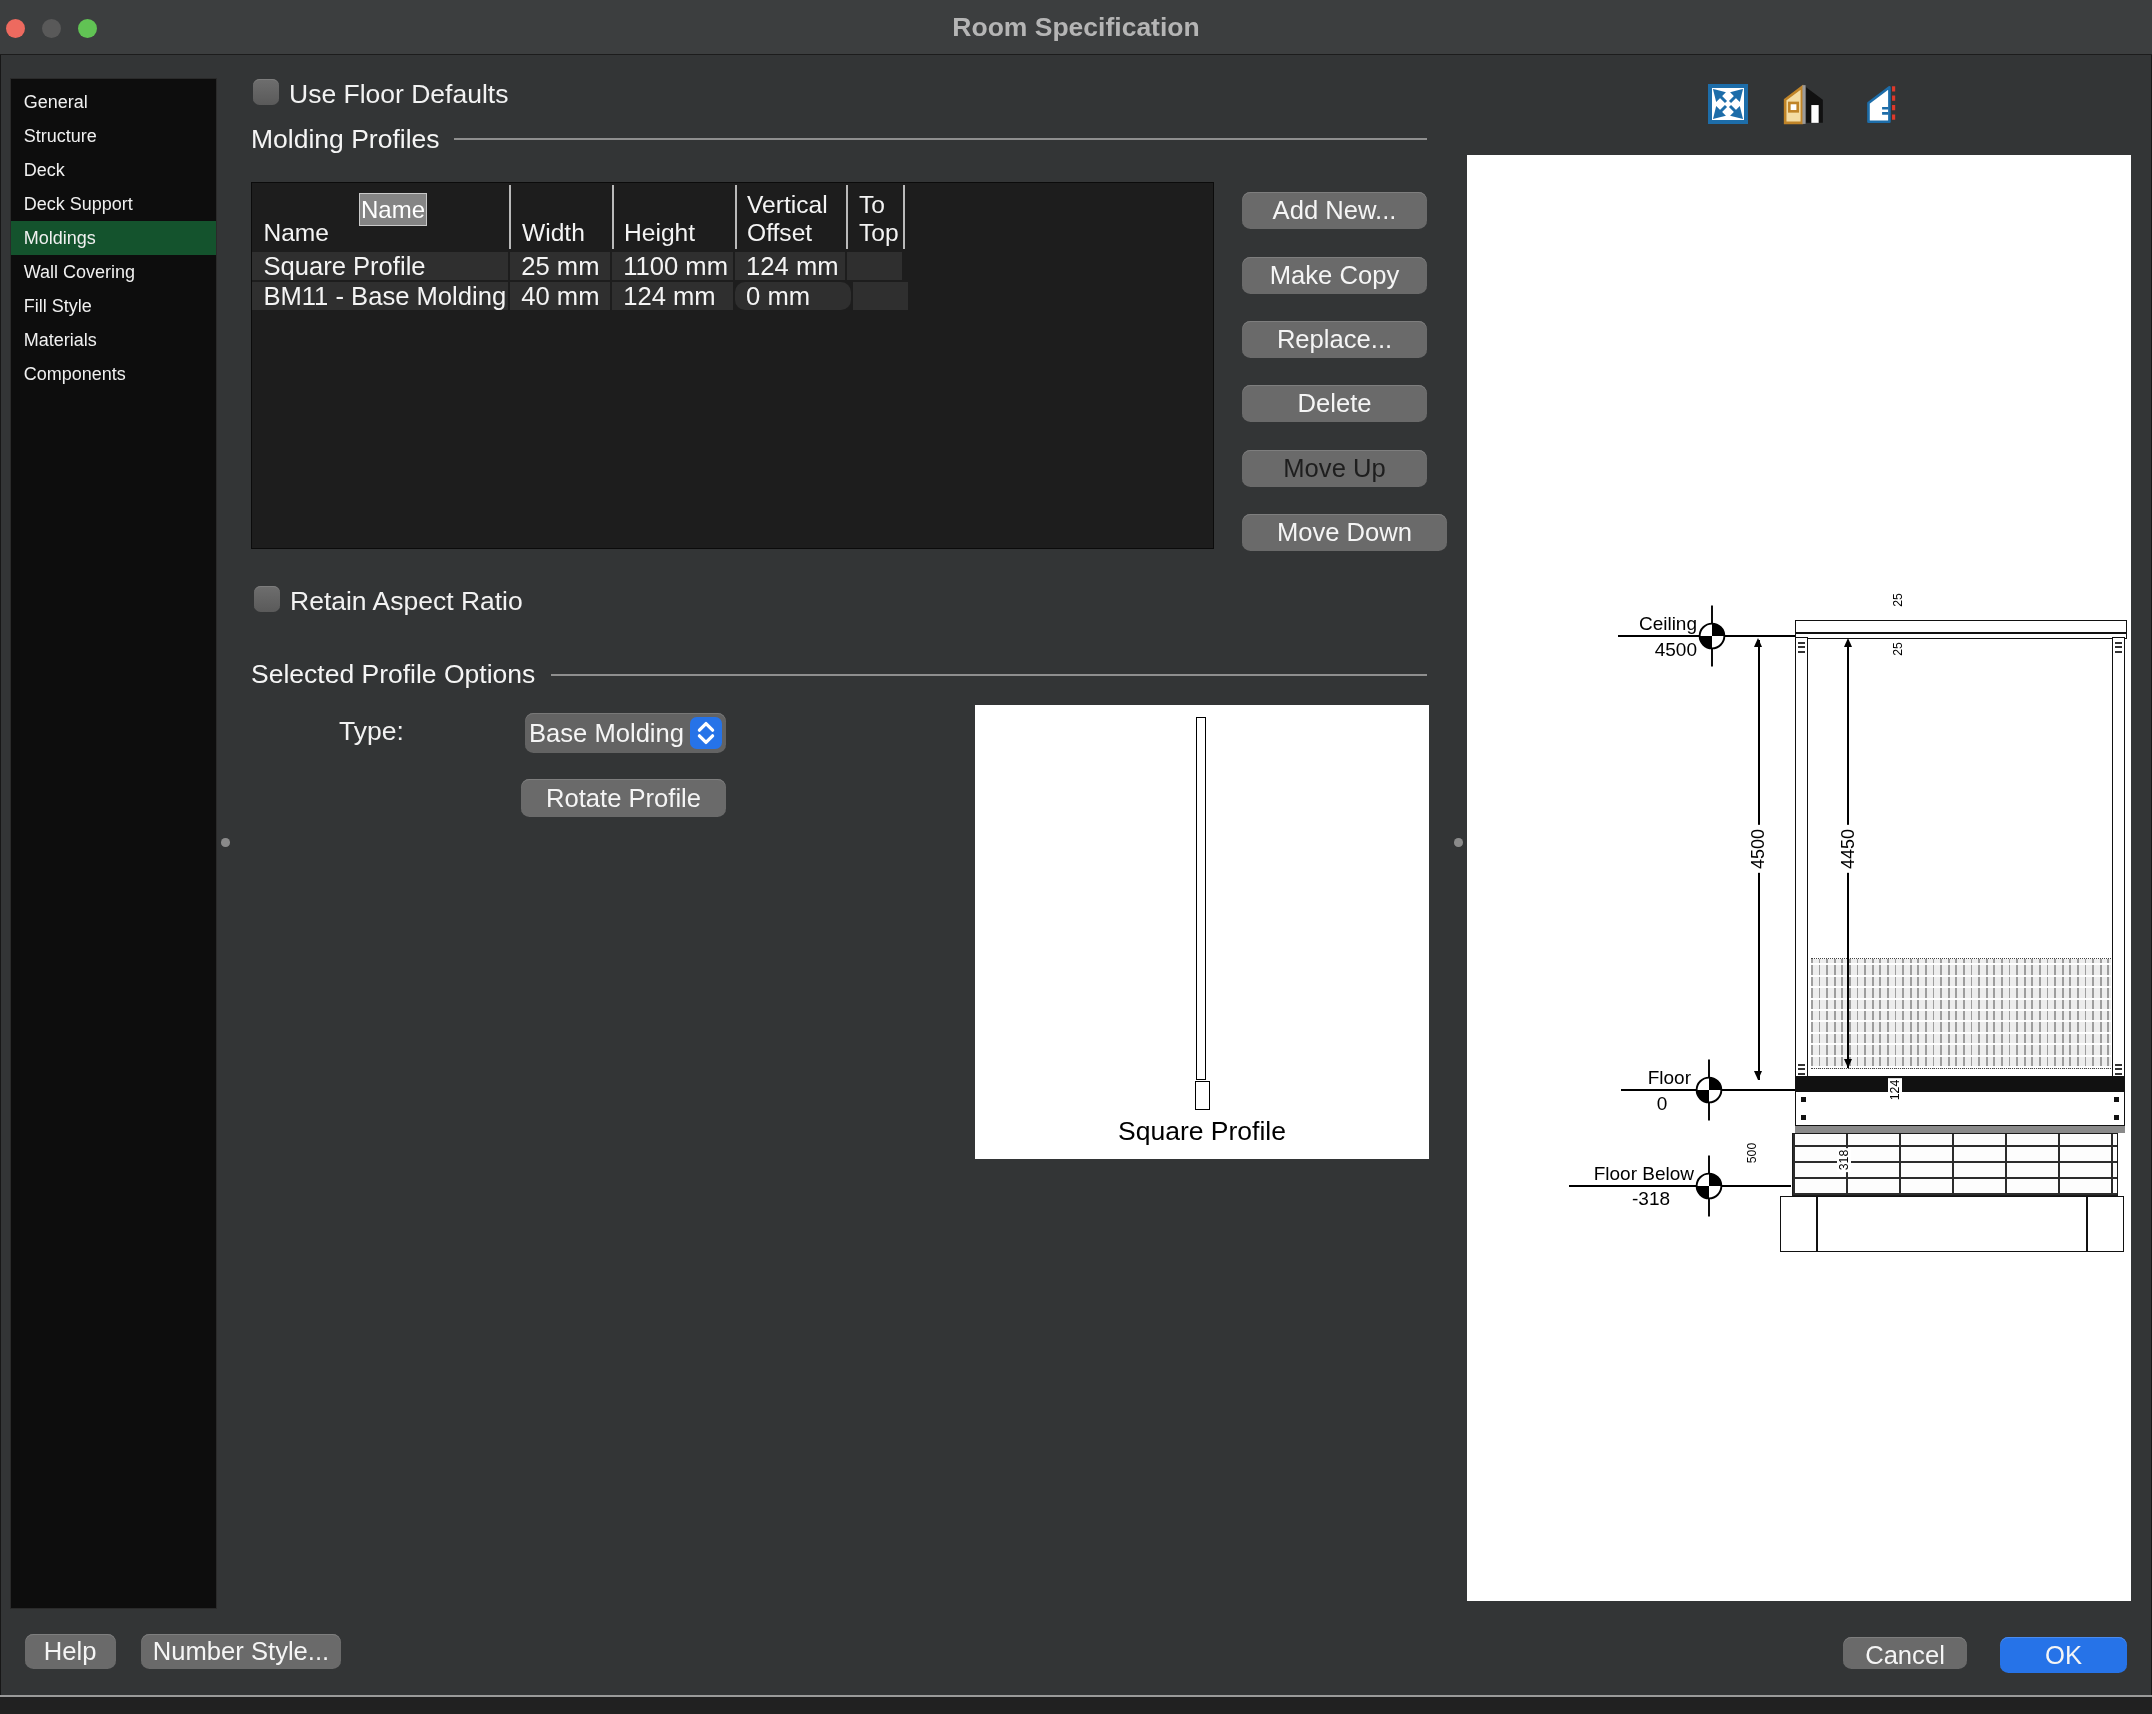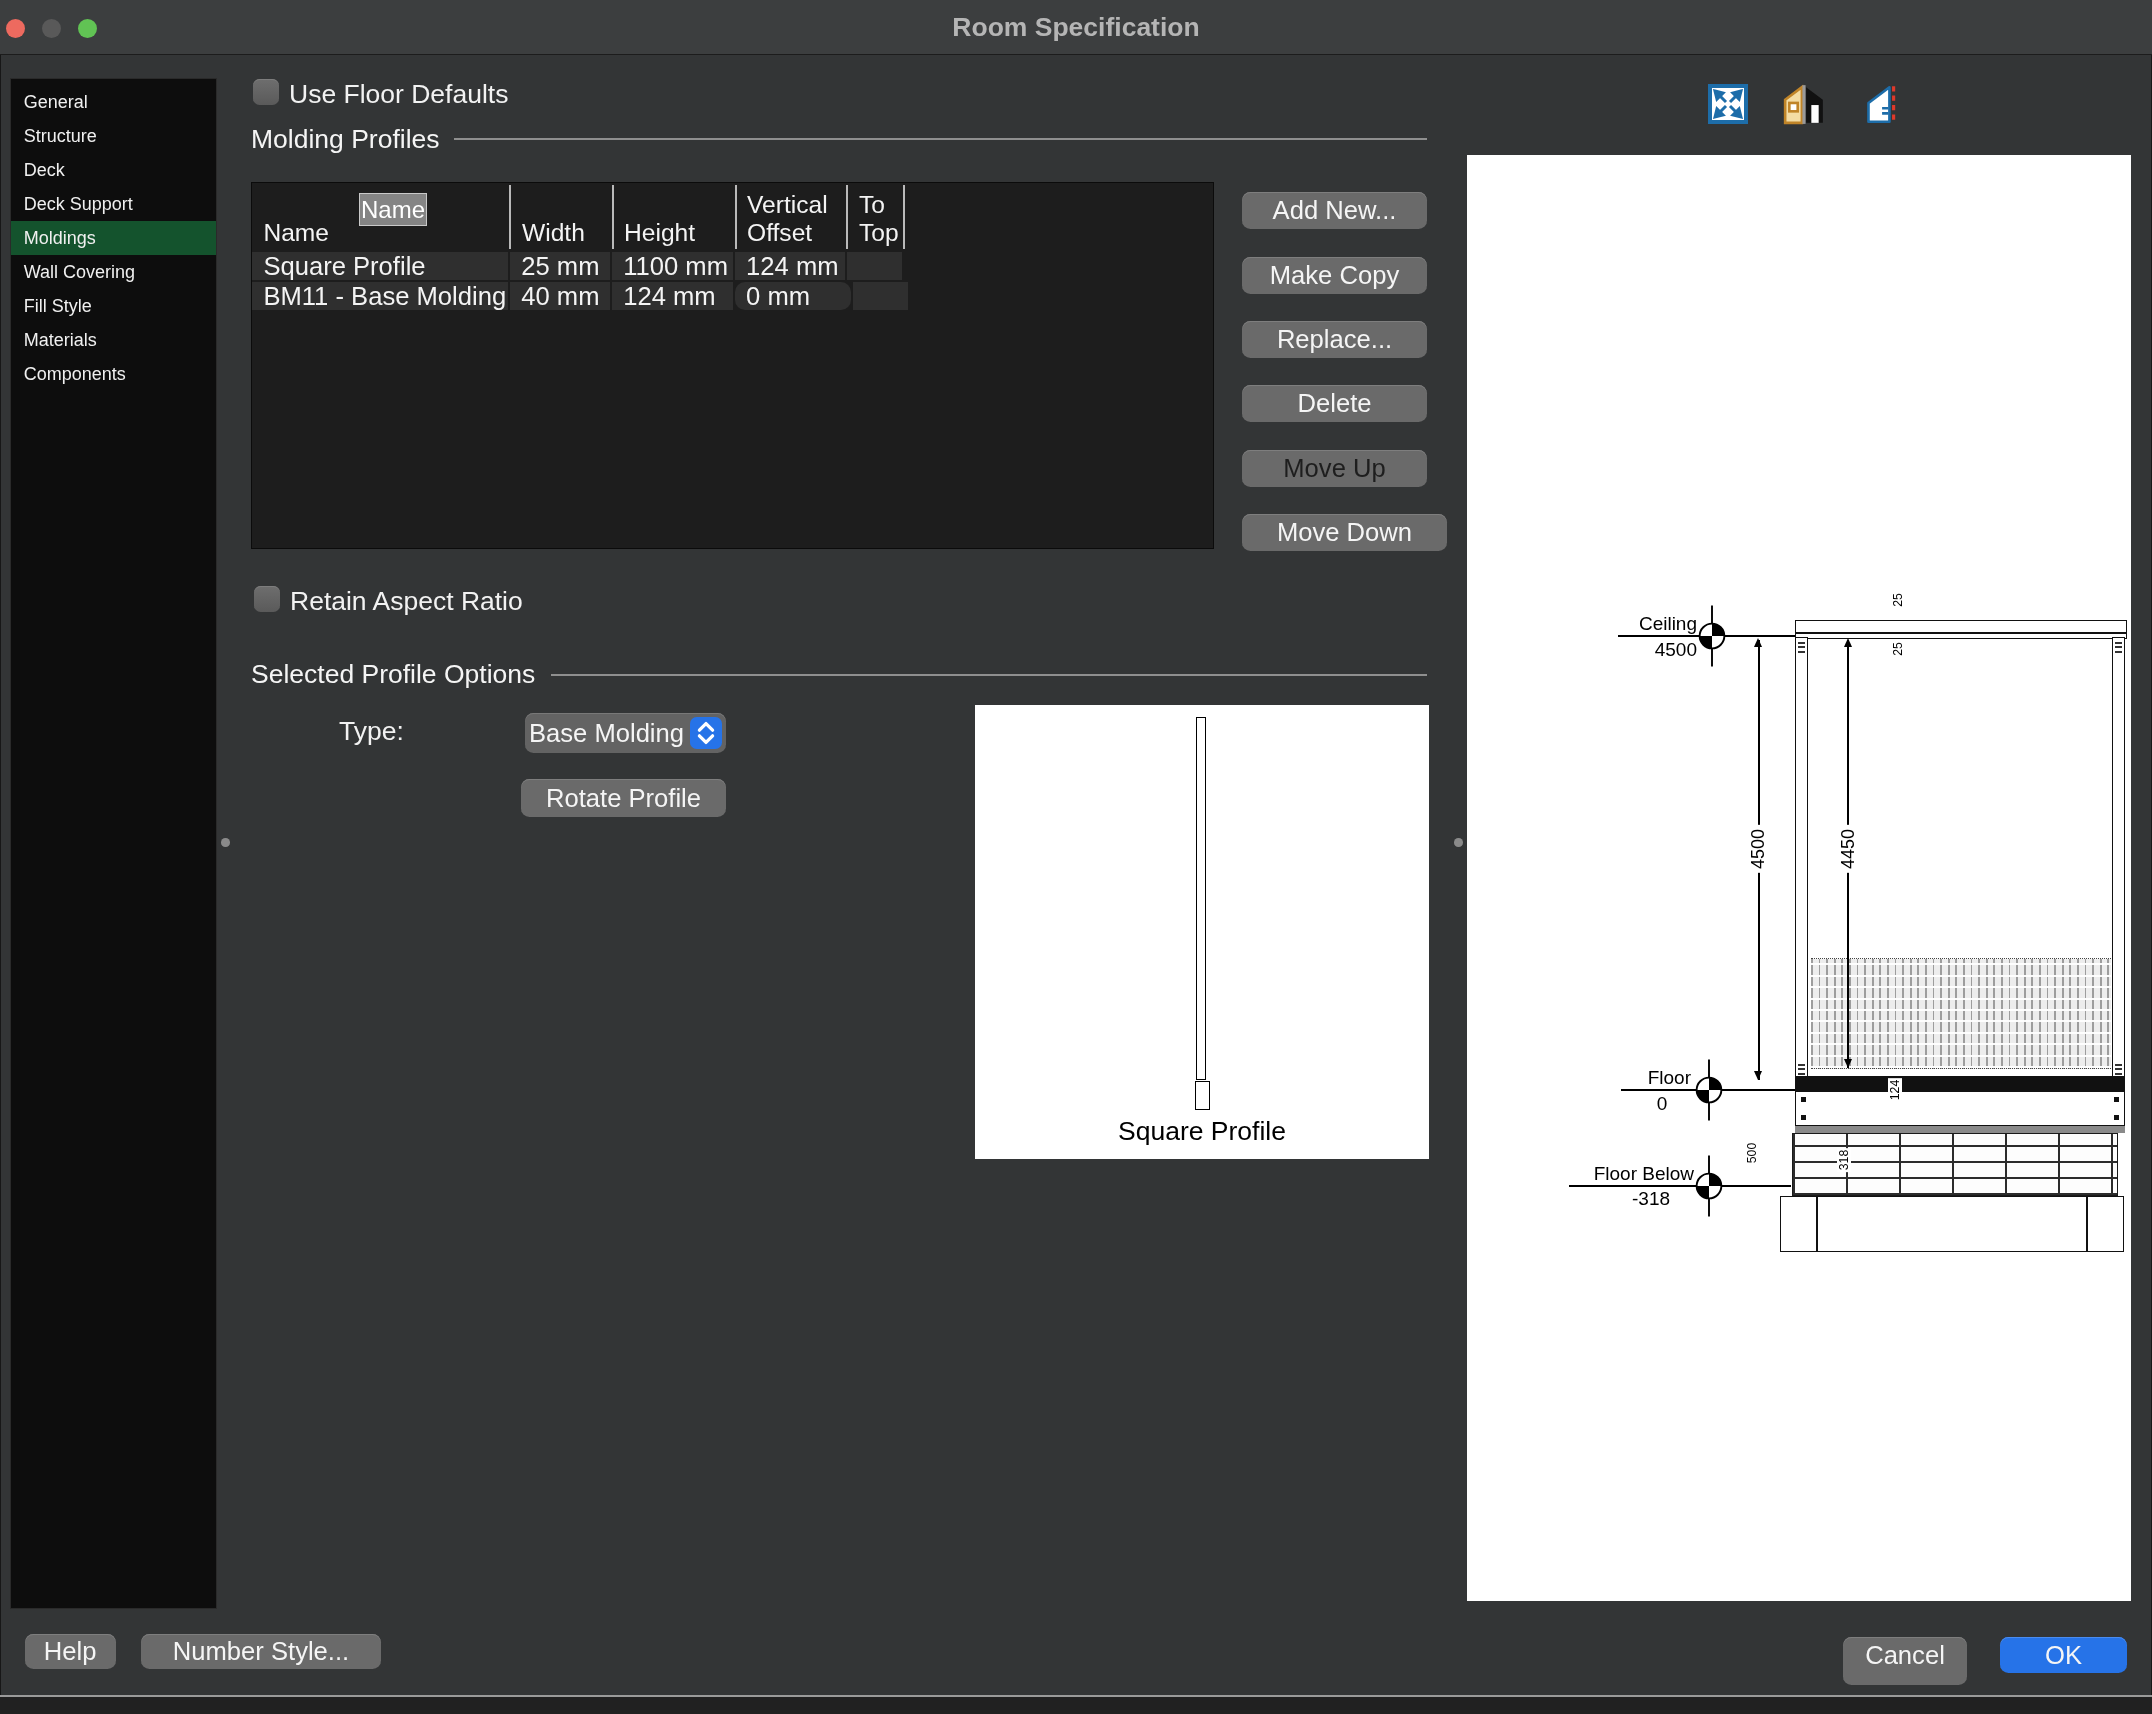--- a/index.html
+++ b/index.html
@@ -285,20 +285,20 @@
     <div class="rot tiny" style="left:431px;top:494px;">25</div>
     <div class="rot tiny" style="left:428px;top:935px;">124</div>
     <div class="rot tiny" style="left:377px;top:1005px;">318</div>
     <div class="rot tiny" style="left:285px;top:998px;">500</div>
   </div>
 
   <div class="split-dot" style="left:221px;top:838px;"></div>
   <div class="split-dot" style="left:1454px;top:838px;"></div>
 
   <div class="btn" style="left:24.6px;top:1634px;width:91px;height:35px;line-height:35px;">Help</div>
-  <div class="btn" style="left:141px;top:1634px;width:240px;height:35px;line-height:35px;">Number Style...</div>
-  <div class="btn" style="left:1843px;top:1637px;width:124px;height:48px;line-height:36px;">Cancel</div>
+  <div class="btn" style="left:141px;top:1634px;width:200px;height:35px;line-height:35px;">Number Style...</div>
+  <div class="btn" style="left:1843px;top:1637px;width:124px;height:32px;line-height:36px;">Cancel</div>
   <div class="btn primary" style="left:2000px;top:1637px;width:127px;height:36px;line-height:36px;">OK</div>
 
   <div class="bottom-edge"></div>
   <div class="bottom-dark"></div>
 </div>
 
 
 </body></html>

